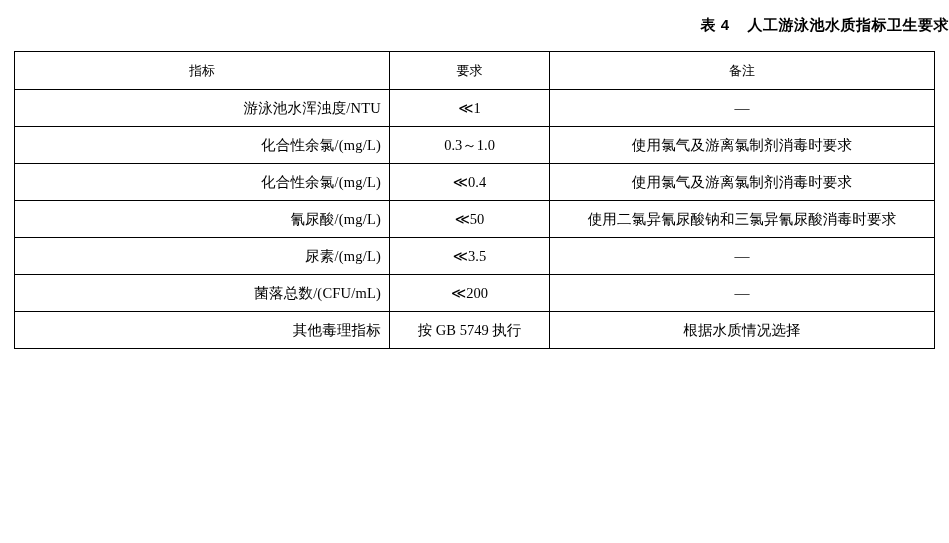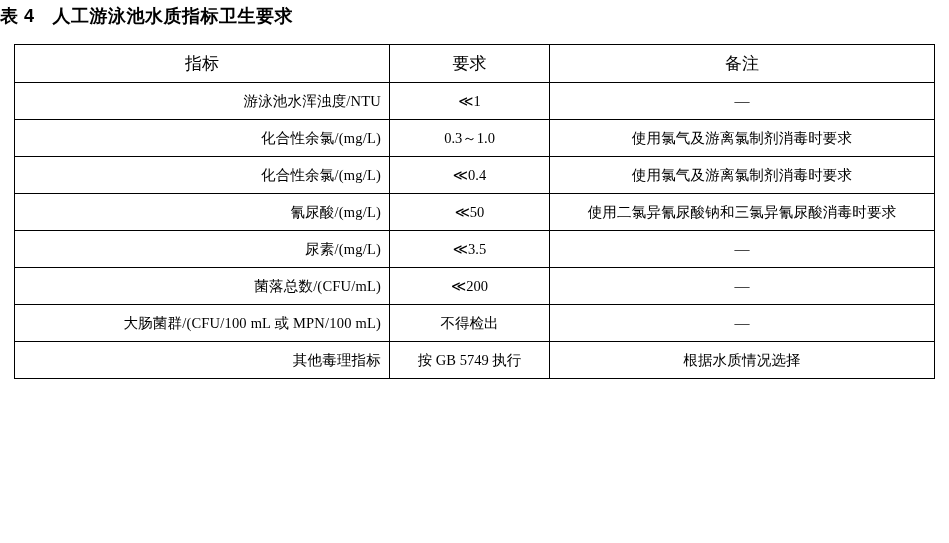--- a/index.html
+++ b/index.html
@@ -14,25 +14,25 @@
     color: #000000;
     overflow: hidden;
   }
   .page {
     position: relative;
     width: 949px;
     height: 543px;
     box-sizing: border-box;
   }
   .table-title {
-    text-align: left;
-    font-size: 18px;
+    text-align: right;
+    font-size: 15px;
     font-weight: bold;
     letter-spacing: 0.5px;
-    padding-top: 4px;
+    padding-top: 16px;
     padding-bottom: 16px;
     font-family: "Liberation Sans", "DejaVu Sans", sans-serif;
   }
   .table-title .title-label {
     margin-right: 18px;
   }
   table.quality {
     border-collapse: collapse;
     width: 920px;
     margin: 0 auto;
@@ -46,21 +46,21 @@
   table.quality th, table.quality td {
     border: 1px solid #000000;
     height: 36px;
     padding: 0 8px;
     vertical-align: middle;
     font-weight: normal;
   }
   table.quality thead th {
     text-align: center;
     height: 37px;
-    font-size: 17px;
+    font-size: 13px;
   }
   
   table.quality {
     border: 1.6px solid #000;
   }
   td.indicator {
     text-align: right;
     padding-left: 14px;
     letter-spacing: 0.2px;
   }
@@ -121,25 +121,20 @@
           <td class="indicator">尿素/(mg/L)</td>
           <td class="requirement">≪3.5</td>
           <td class="remark dash">—</td>
         </tr>
         <tr>
           <td class="indicator">菌落总数/(CFU/mL)</td>
           <td class="requirement">≪200</td>
           <td class="remark dash">—</td>
         </tr>
         <tr>
-          <td class="indicator">大肠菌群/(CFU/100 mL 或 MPN/100 mL)</td>
-          <td class="requirement">不得检出</td>
-          <td class="remark dash">—</td>
-        </tr>
-        <tr>
           <td class="indicator">其他毒理指标</td>
           <td class="requirement">按 GB 5749 执行</td>
           <td class="remark">根据水质情况选择</td>
         </tr>
       </tbody>
   </table>
 
 </div>
 
 </body></html>

